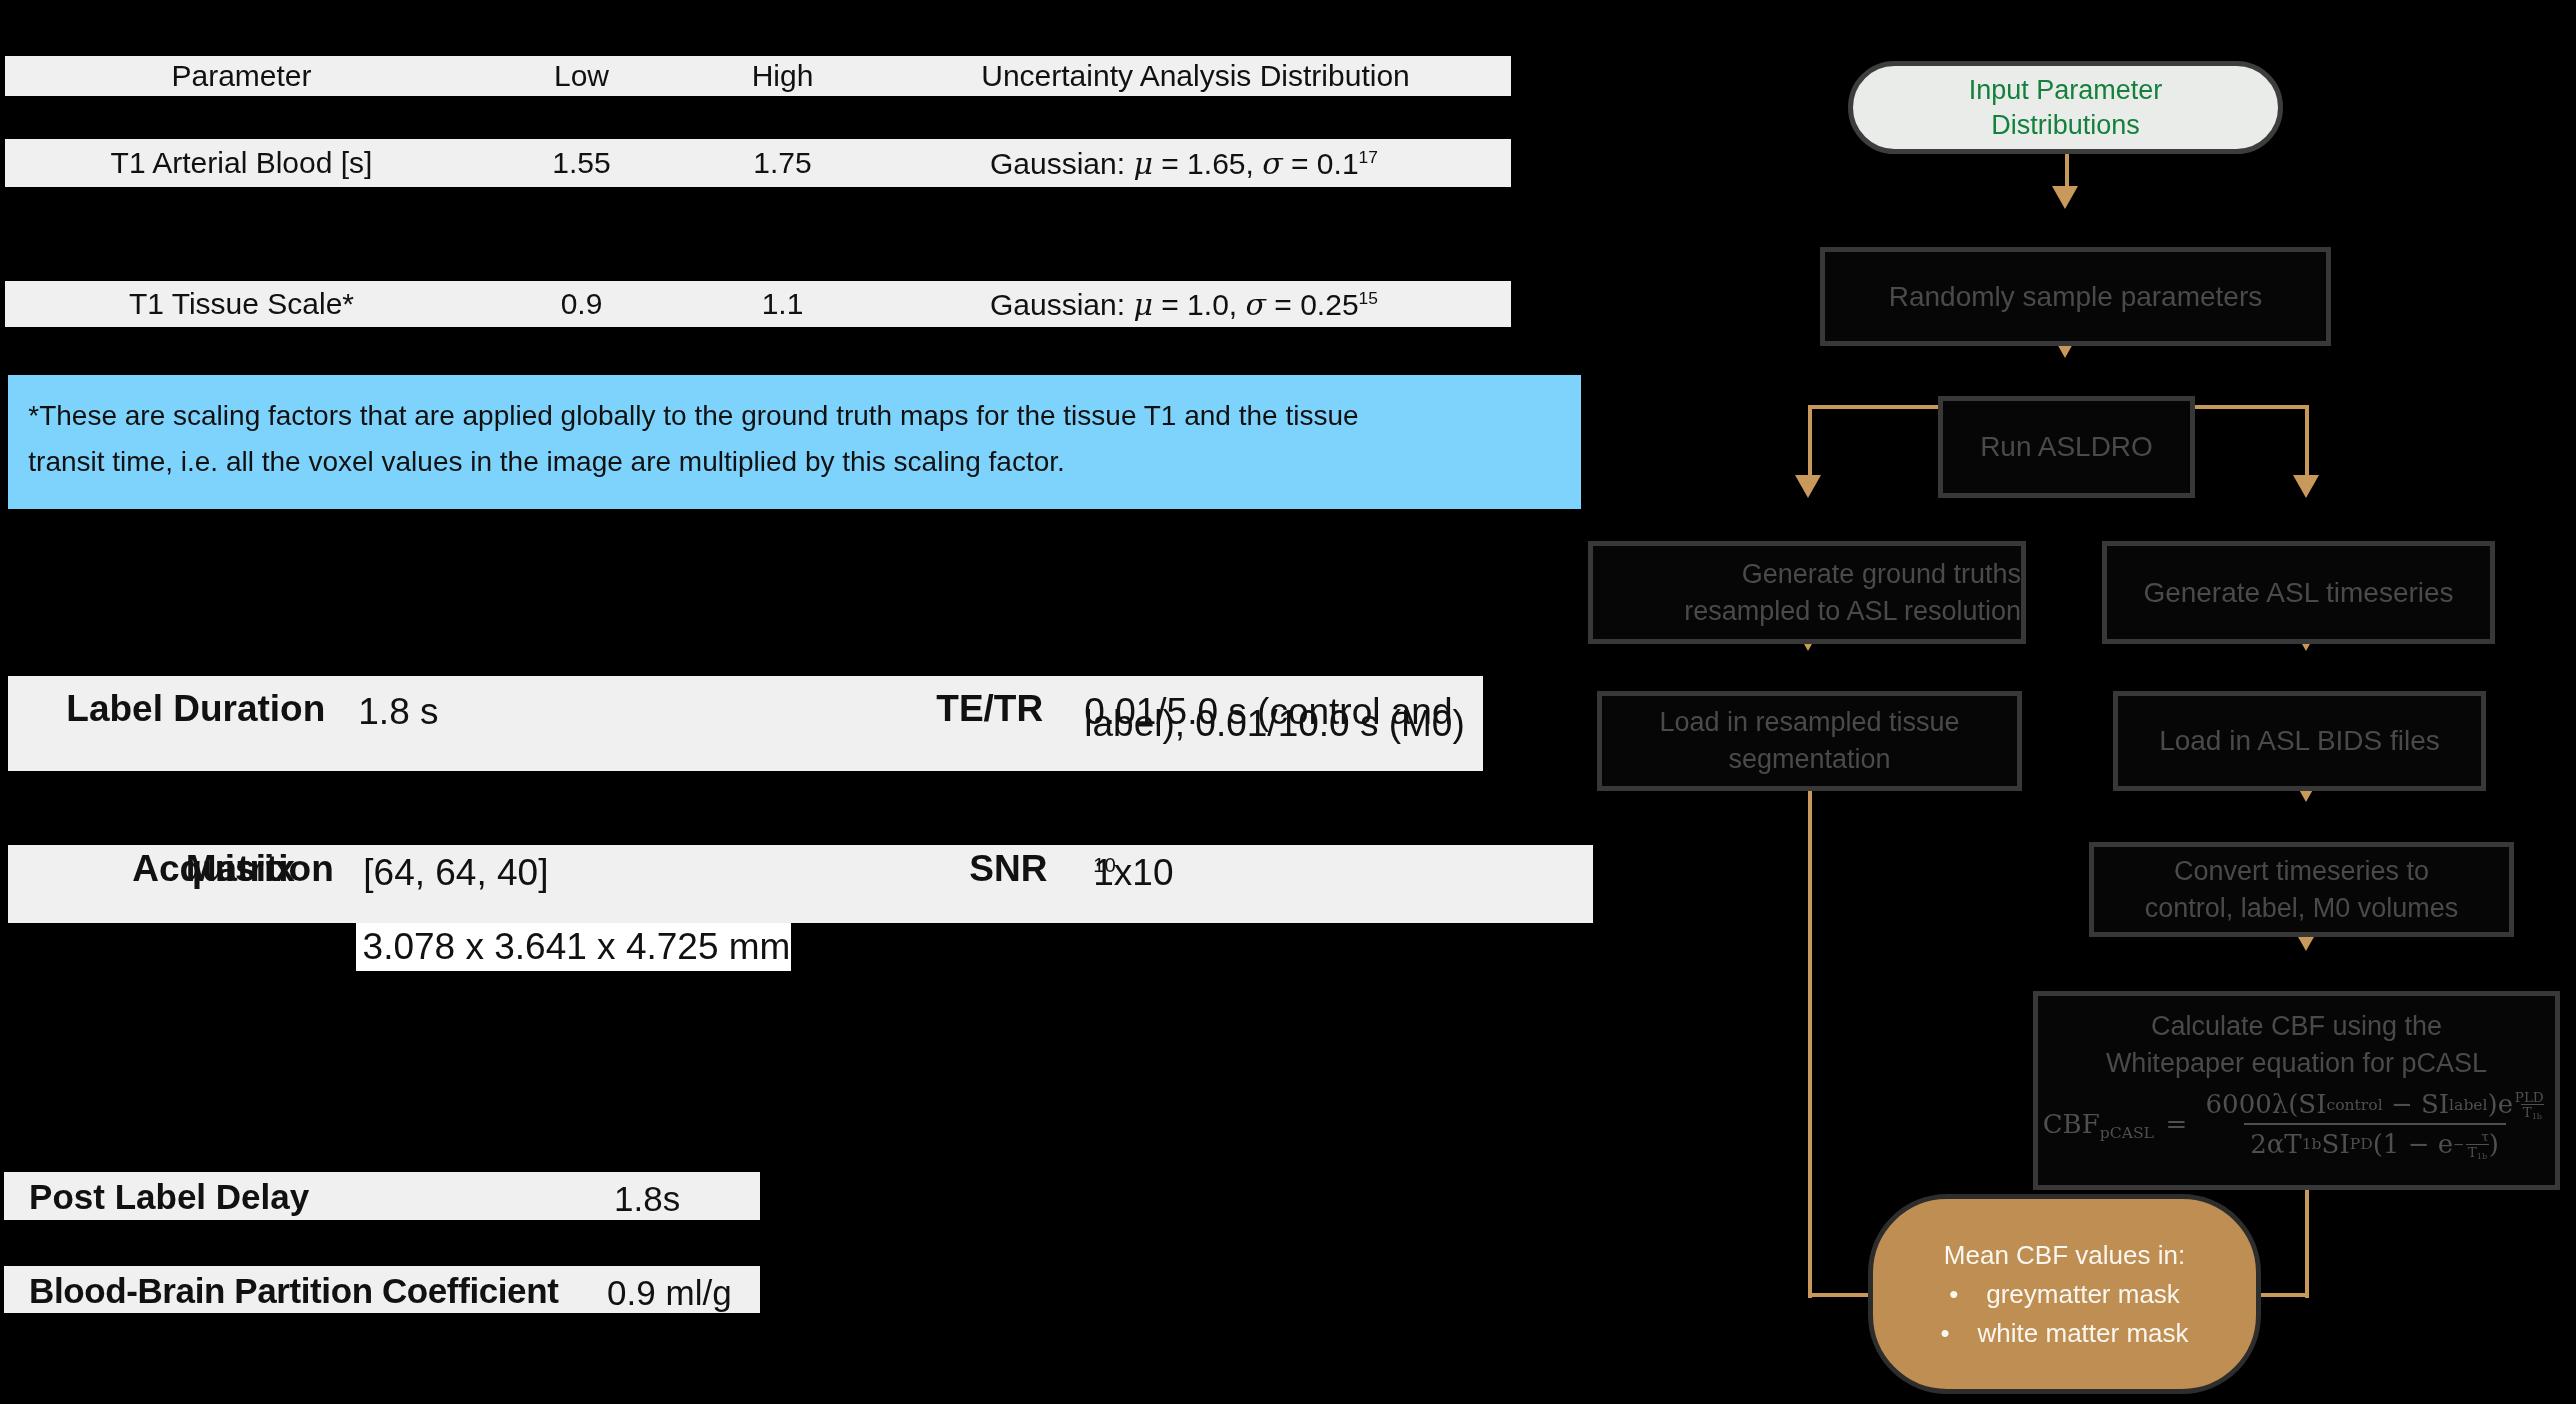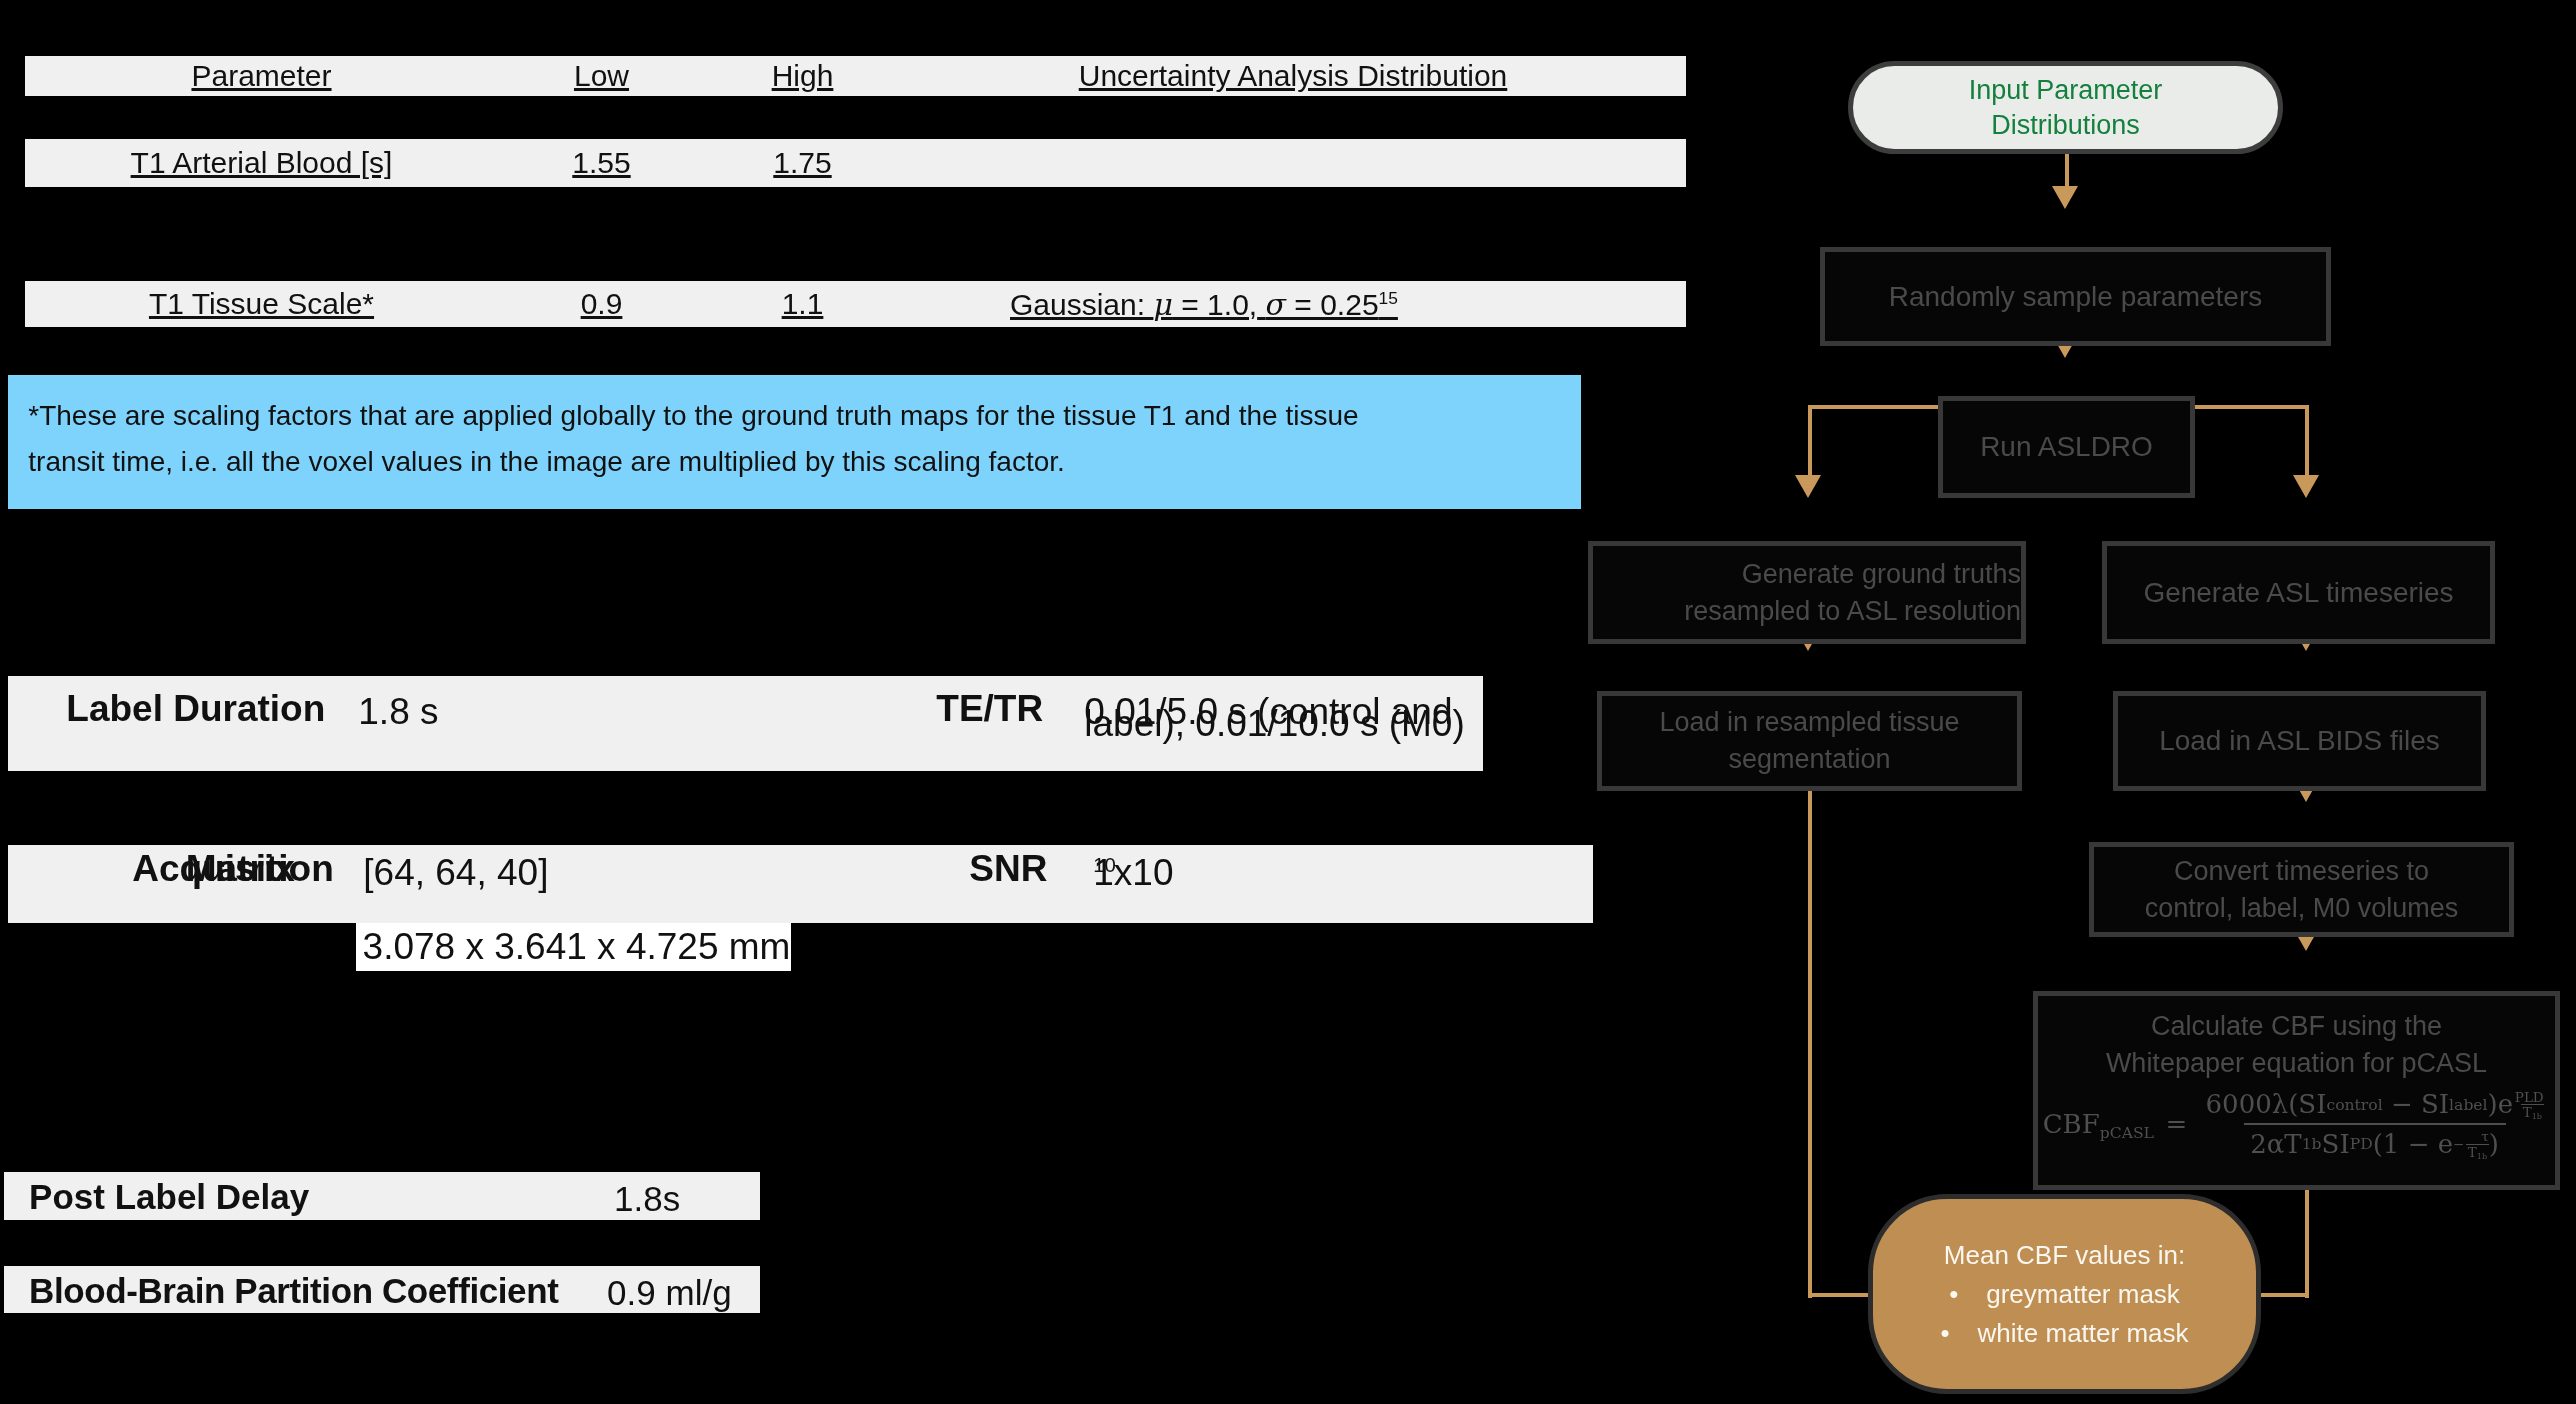--- a/index.html
+++ b/index.html
@@ -1,21 +1,21 @@
 <!DOCTYPE html>
 <html style="font-size:13.3px"><head>
 <meta charset="utf-8">
 <style>
   html,body{margin:0;padding:0;background:#000;}
   .canvas{position:relative;width:2576px;height:1404px;background:#000;overflow:hidden;
           font-family:"Liberation Sans",sans-serif;color:#111;}
 
   
-  .trow{position:absolute;left:25px;width:1661px;background:#f0f0f0;display:grid;
-        grid-template-columns:473px 207px 195px 1fr;align-items:center;font-size:30px;text-decoration:underline;}
+  .trow{position:absolute;left:5px;width:1506px;background:#f0f0f0;display:grid;
+        grid-template-columns:473px 207px 195px 1fr;align-items:center;font-size:30px;}
   .trow .cc{text-align:center;}
   .trow .cl{padding-left:110px;}
   .hdr{top:56px;height:40px;}
   .row1{top:139px;height:48px;}
   .row2{top:281px;height:46px;}
   .greek{font-family:"DejaVu Serif",serif;font-style:italic;}
   sup.ref{font-size:0.58em;vertical-align:super;line-height:0;}
 
   .note{position:absolute;left:8.3px;top:375px;width:1573px;height:134px;background:#7dd3fc;
         font-size:28px;line-height:46px;padding:18px 0 0 20px;box-sizing:border-box;}
@@ -71,20 +71,21 @@
     <div class="cc">Parameter</div>
     <div class="cc">Low</div>
     <div class="cc">High</div>
     <div class="cc">Uncertainty Analysis Distribution</div>
   </div>
 
   <div class="trow row1">
     <div class="cc">T1 Arterial Blood [s]</div>
     <div class="cc">1.55</div>
     <div class="cc">1.75</div>
+    <div class="cl"><span>Gaussian: </span><span class="greek">μ</span><span> = 1.65,</span> <span class="greek">σ</span><span> = 0.1</span><sup class="ref">17</sup></div>
   </div>
 
   <div class="trow row2">
     <div class="cc">T1 Tissue Scale*</div>
     <div class="cc">0.9</div>
     <div class="cc">1.1</div>
     <div class="cl"><span>Gaussian: </span><span class="greek">μ</span><span> = 1.0,</span> <span class="greek">σ</span><span> = 0.25</span><sup class="ref">15</sup></div>
   </div>
 
   <div class="note">

